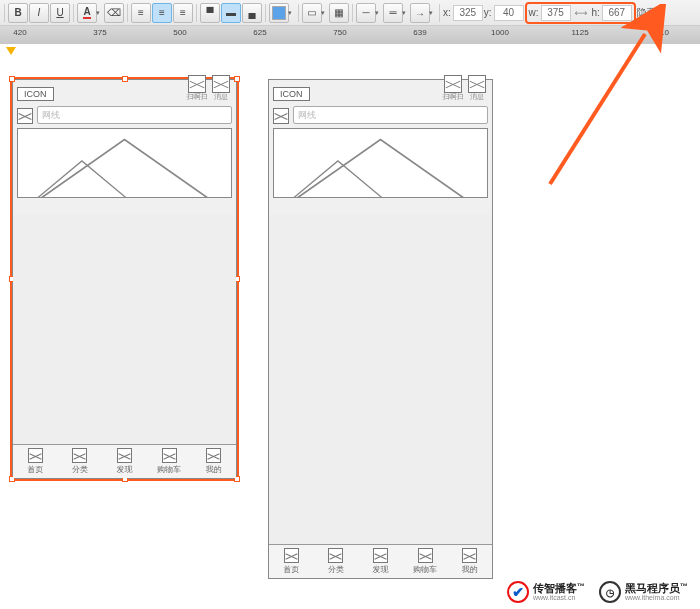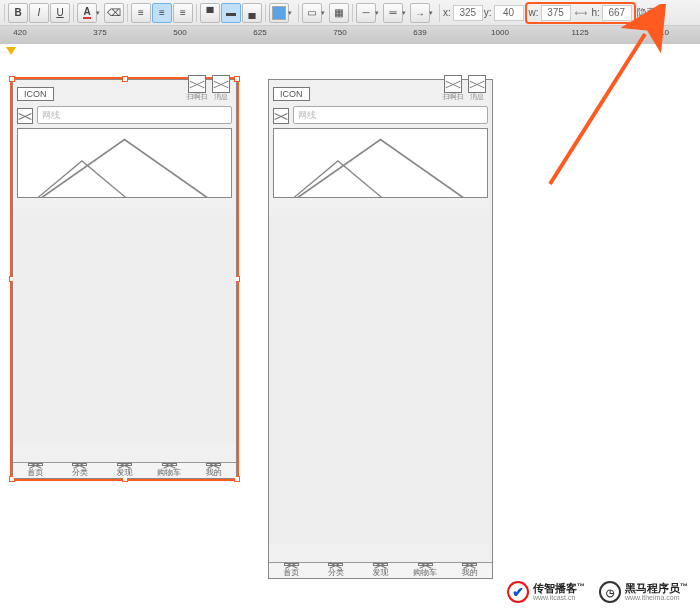--- a/index.html
+++ b/index.html
@@ -47,21 +47,21 @@
 
 .search-row{display:flex;padding:2px 4px;gap:4px;align-items:flex-end}
 .search-bar{flex:1;height:18px;border:1px solid #aaa;background:#fff;border-radius:2px;font-size:9px;color:#bbb;padding:2px 4px;display:flex;align-items:center;gap:4px}
 .sx{width:16px;height:16px}
 
 .banner{height:70px;margin:2px 4px;border:1px solid #888;position:relative;background:#fff;overflow:hidden}
 .banner svg{position:absolute;inset:0}
 
 .body-fill{position:absolute;left:0;right:0;background:#eee}
 
-.tabbar{position:absolute;left:0;right:0;bottom:0;height:16px;border-top:1px solid #999;display:flex;background:#f4f4f4}
+.tabbar{position:absolute;left:0;right:0;bottom:0;height:34px;border-top:1px solid #999;display:flex;background:#f4f4f4}
 .tab{flex:1;display:flex;flex-direction:column;align-items:center;justify-content:center;gap:1px}
 .tab .xbox{width:15px;height:15px}
 .tab span{font-size:8px;color:#666}
 
 
 .arrow-svg{position:absolute;pointer-events:none}
 .anno{position:absolute;color:#ff5a1f;font-size:22px;line-height:1.7;letter-spacing:1px}
 
 
 .logos{position:absolute;right:12px;bottom:6px;display:flex;gap:14px;align-items:center}

